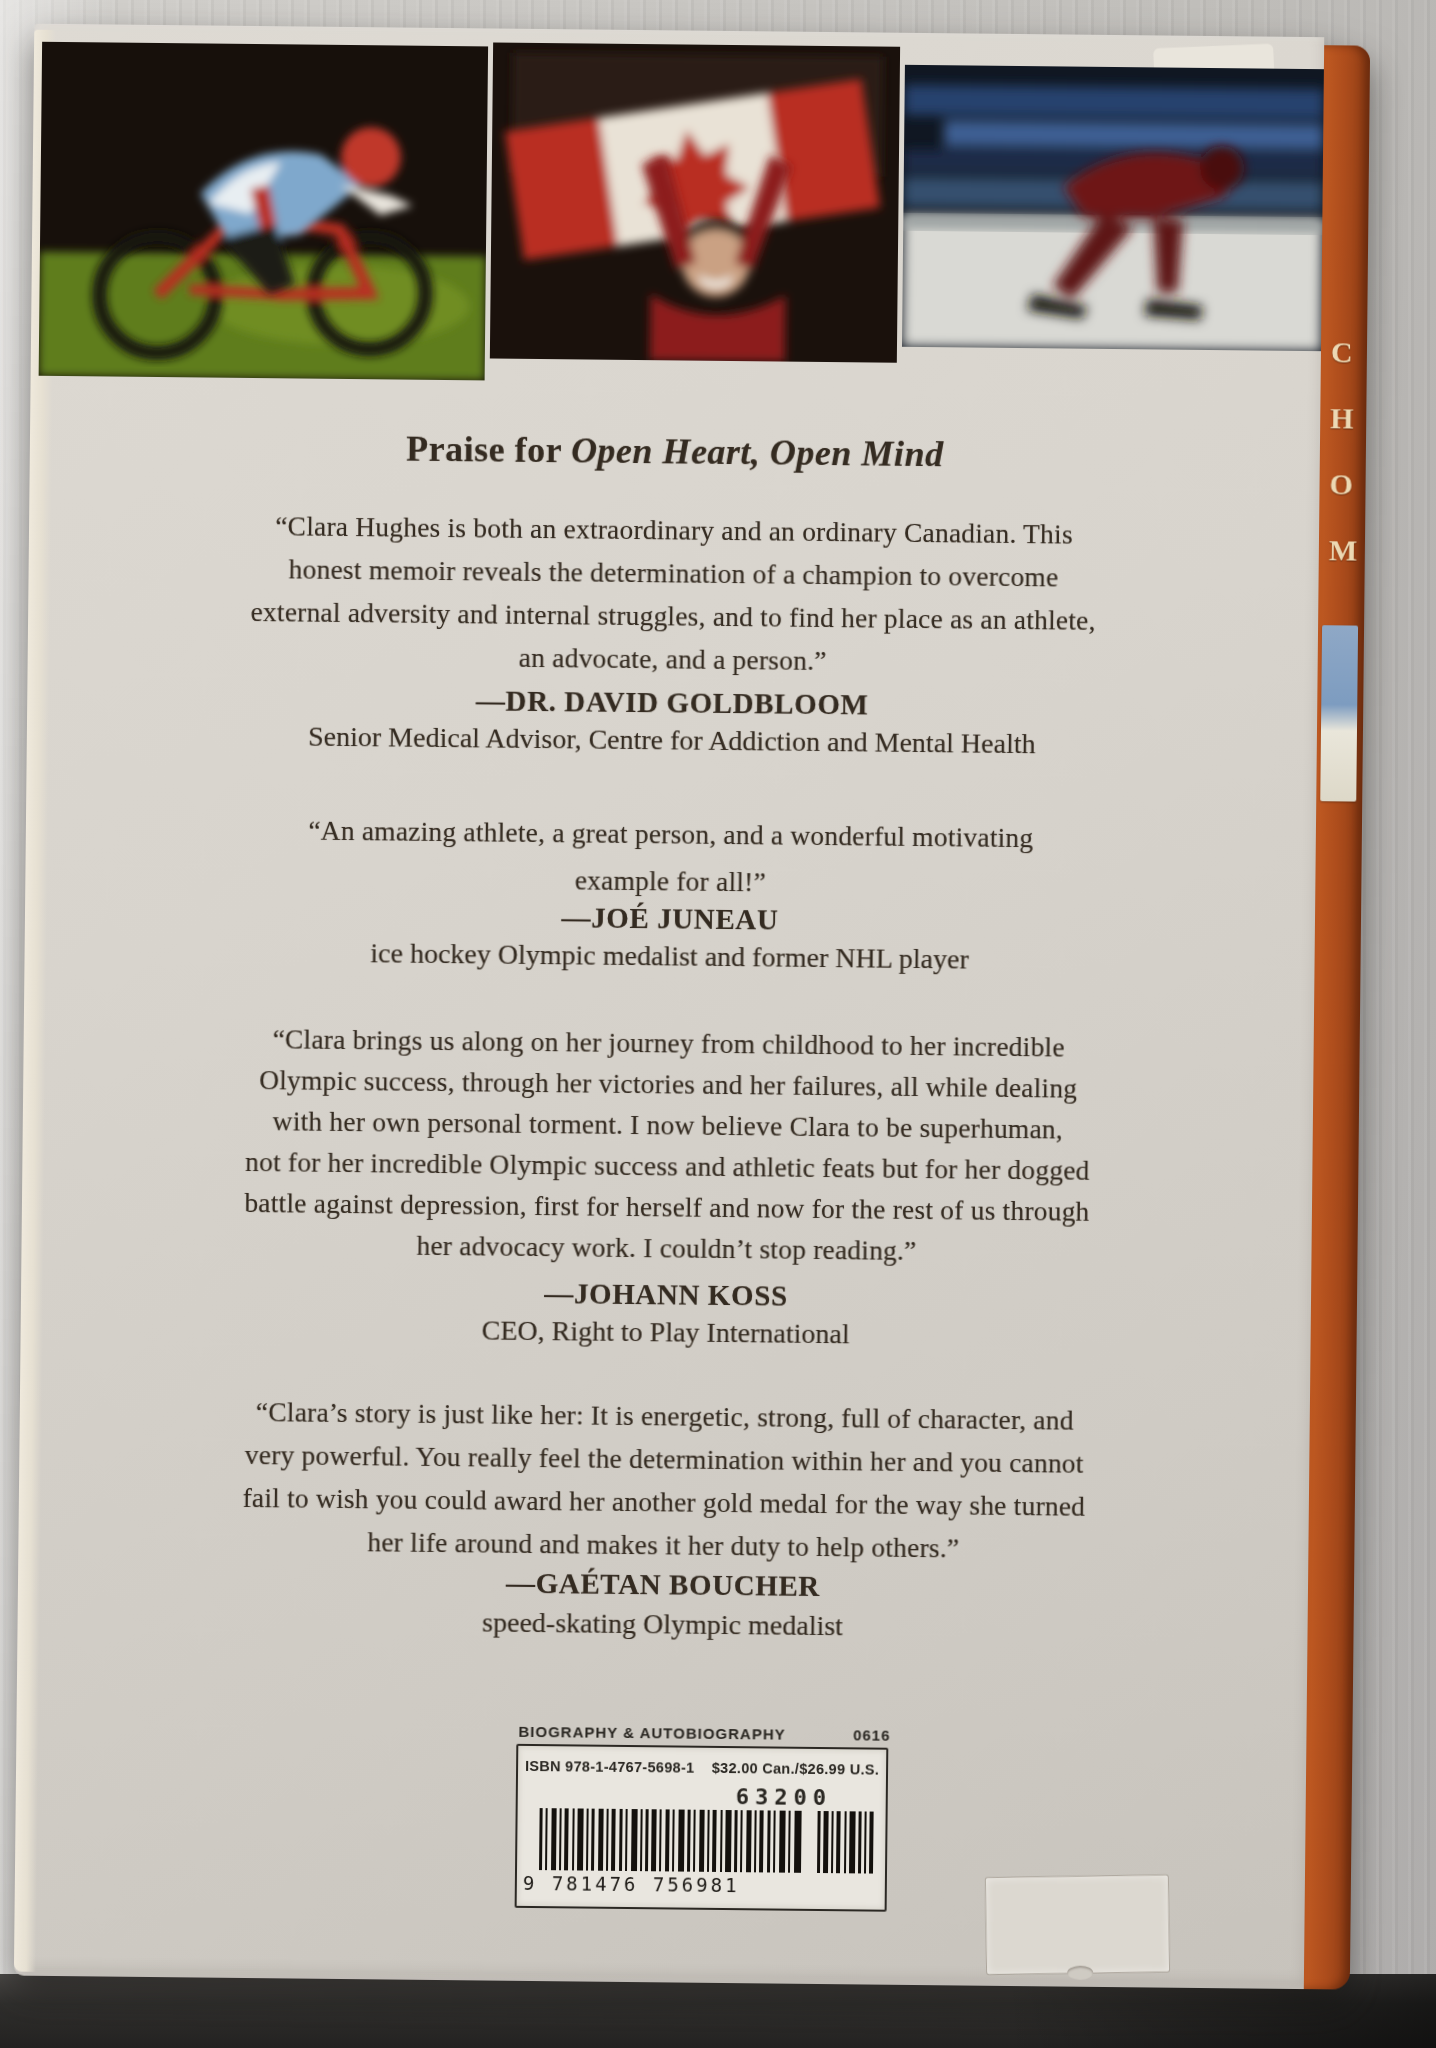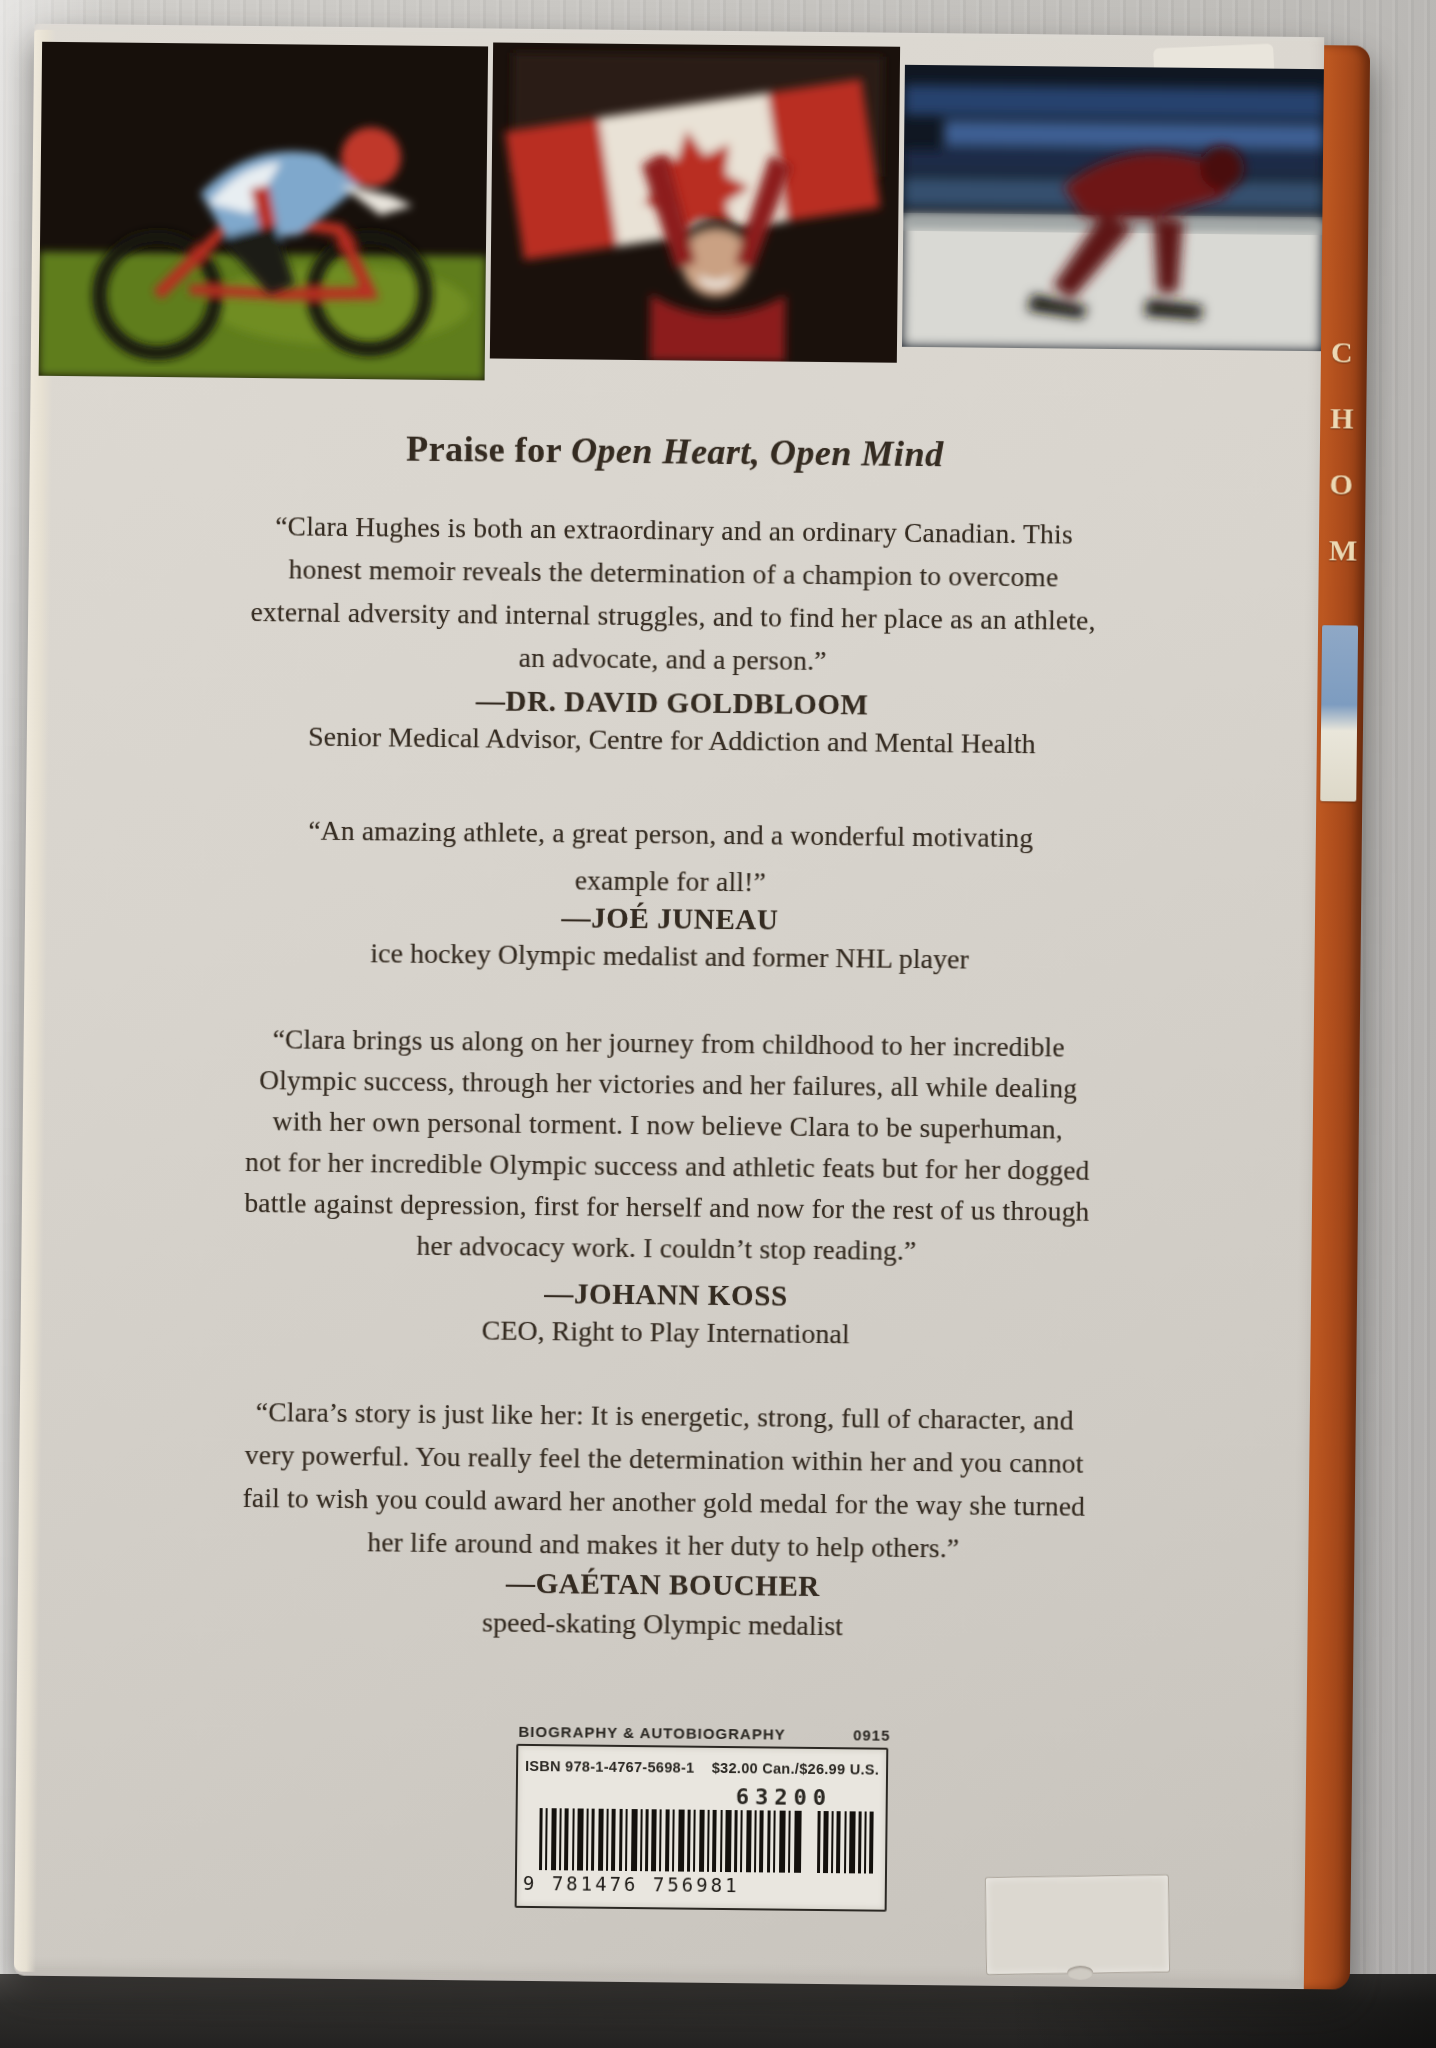--- a/index.html
+++ b/index.html
@@ -219,21 +219,21 @@
       <div>very powerful. You really feel the determination within her and you cannot</div>
       <div>fail to wish you could award her another gold medal for the way she turned</div>
       <div>her life around and makes it her duty to help others.”</div>
     </div>
     <div class="cover-text attr a4" style="position:absolute;">—GAÉTAN BOUCHER</div>
     <div class="cover-text role r4" style="position:absolute;">speed-skating Olympic medalist</div>
 
     <div class="retail">
       <div class="retail-head">
         <span>BIOGRAPHY &amp; AUTOBIOGRAPHY</span>
-        <span>0915</span>
+        <span>0616</span>
       </div>
       <div class="barcode-box">
         <div class="isbn-line">
           <span>ISBN 978-1-4767-5698-1</span>
           <span>&nbsp;&nbsp;</span>
           <span>$32.00 Can./$26.99 U.S.</span>
         </div>
         <div class="price-code">63200</div>
         <svg class="bars-main" width="262" height="62" viewBox="0 0 262 62">
           <g fill="#14110d">

